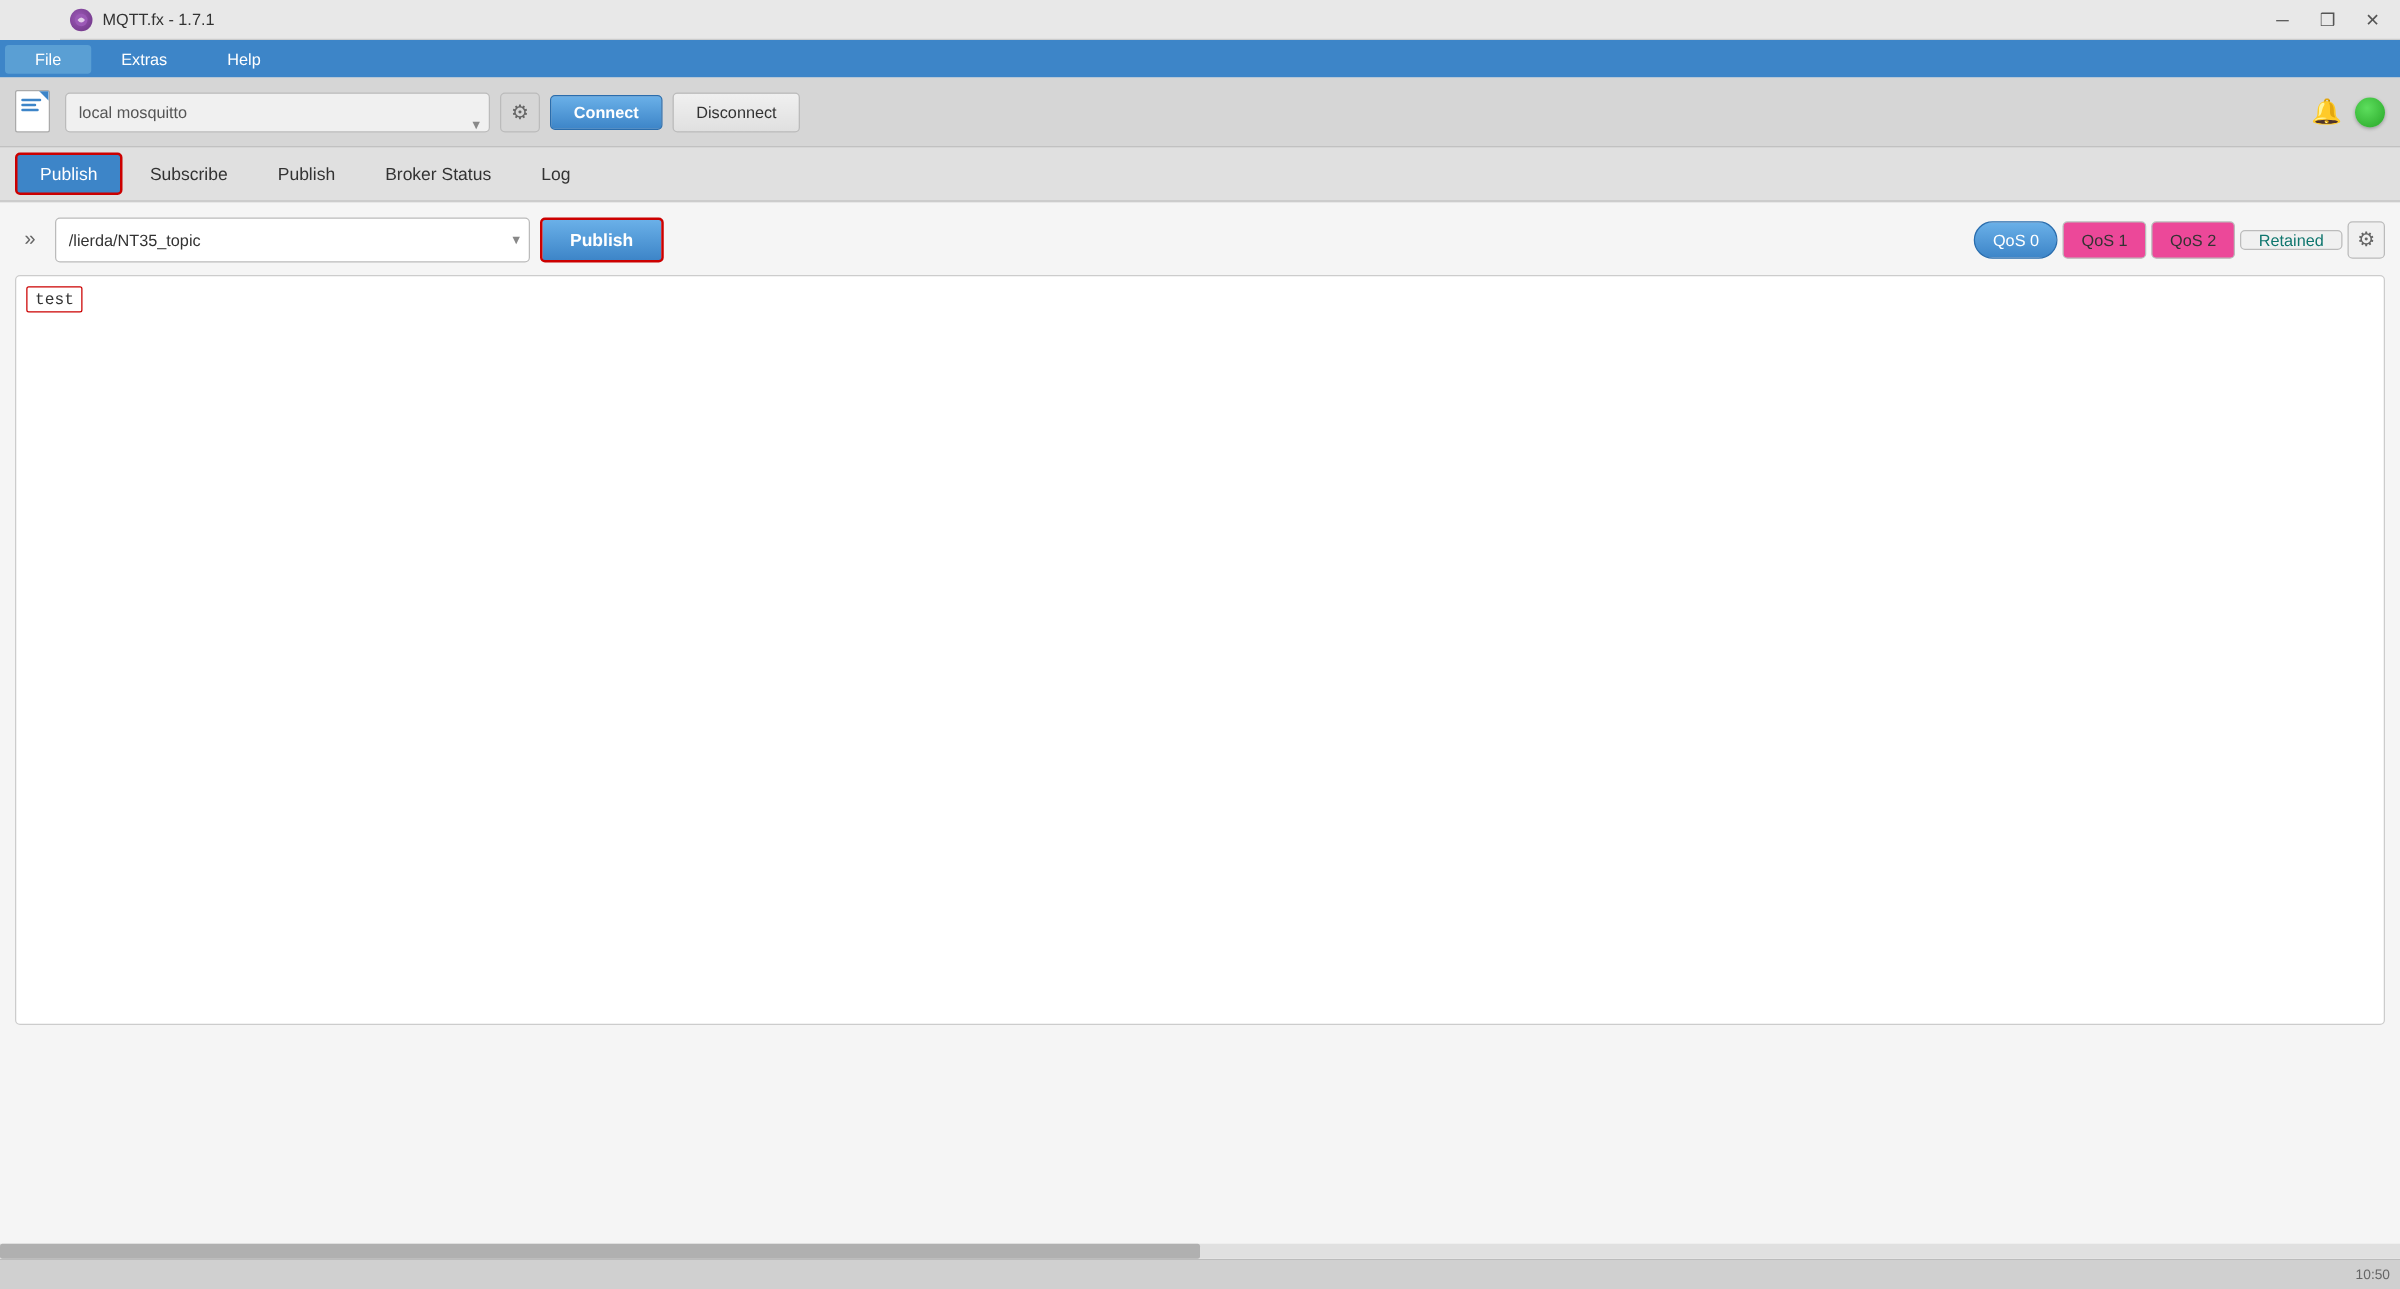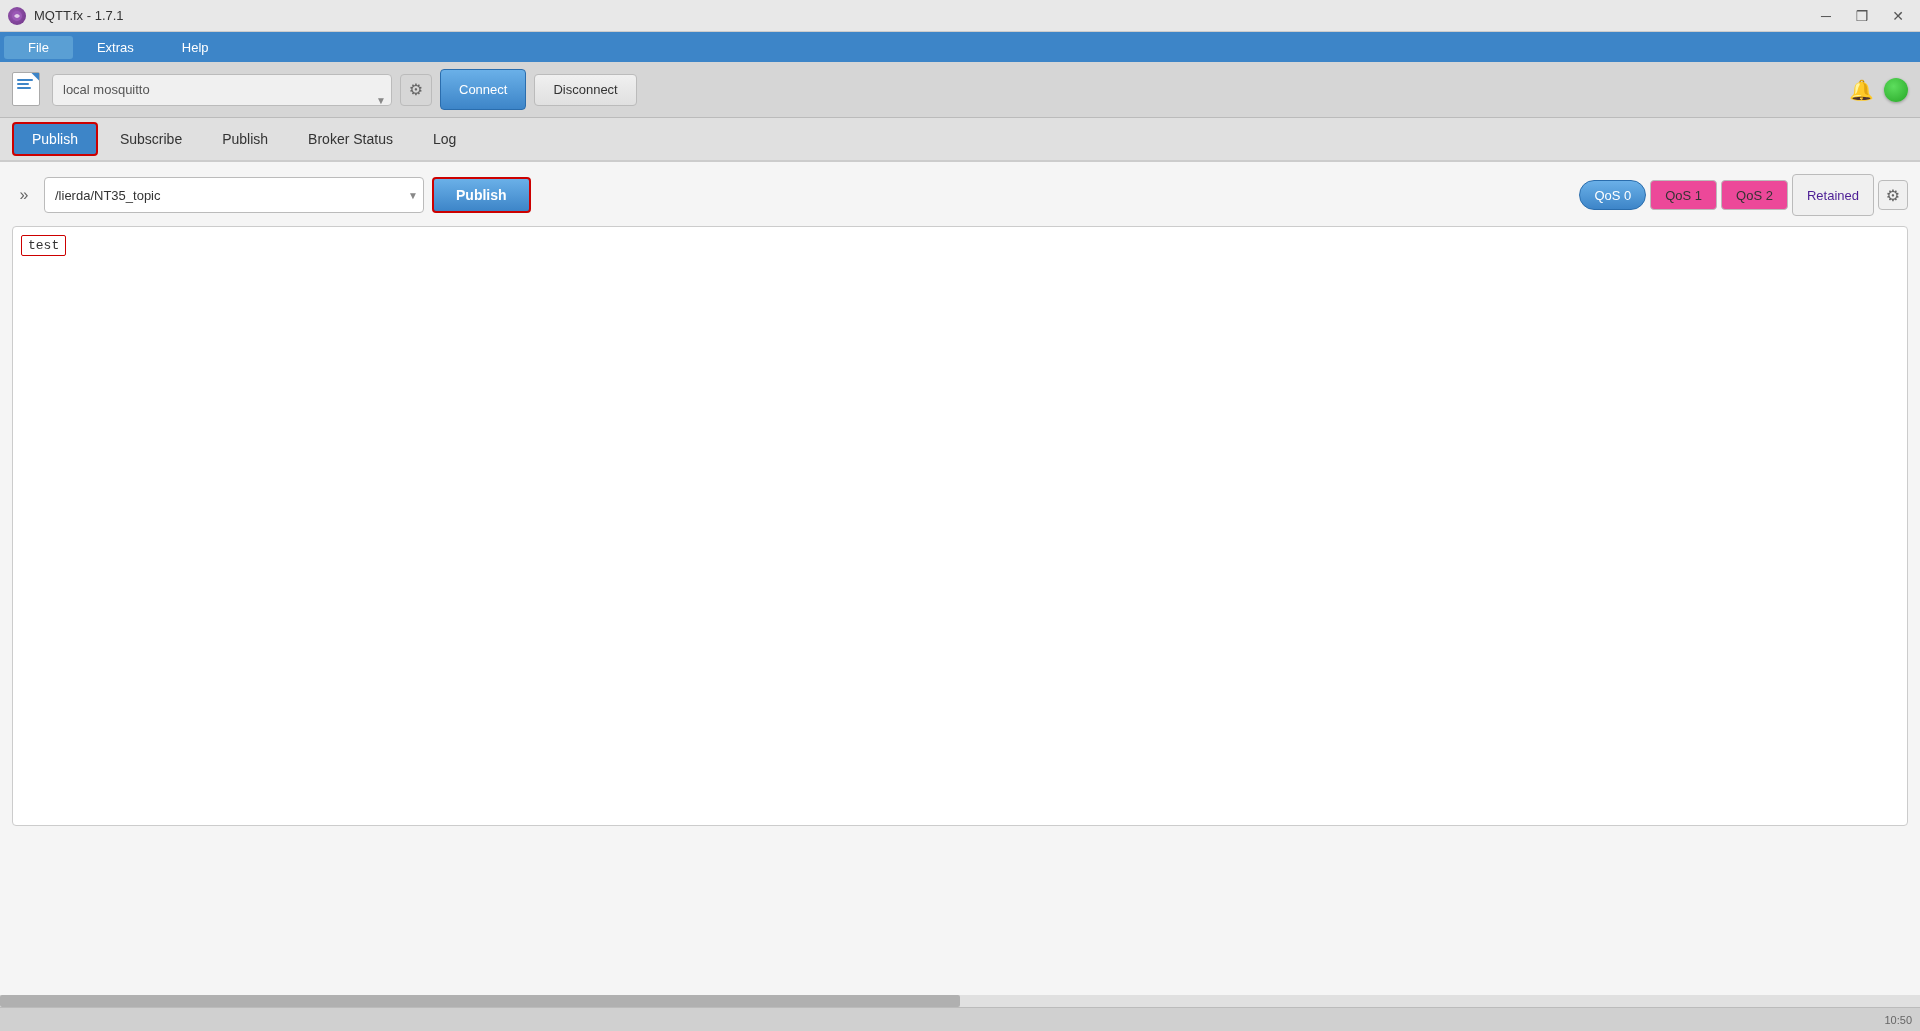--- a/index.html
+++ b/index.html
@@ -18,20 +18,21 @@
 
     
     .title-bar {
       display: flex;
       align-items: center;
       justify-content: space-between;
       height: 32px;
       background: #e8e8e8;
       padding: 0 8px;
       border-bottom: 1px solid #ccc;
+      margin-left: 48px;
     }
 
     .title-bar-left {
       display: flex;
       align-items: center;
       gap: 8px;
     }
 
     .app-icon {
       width: 18px;
@@ -169,29 +170,29 @@
       background: #d6d6d6;
       cursor: pointer;
       display: flex;
       align-items: center;
       justify-content: center;
       font-size: 16px;
       color: #666;
     }
 
     .connect-btn {
-      height: 41px;
+      height: 28px;
       padding: 0 18px;
       background: linear-gradient(to bottom, #6ab0e8, #3d85c8);
       color: white;
       border: 1px solid #2a6dad;
       border-radius: 4px;
       cursor: pointer;
       font-size: 13px;
-      font-weight: 400;
+      font-weight: 700;
     }
 
     .disconnect-btn {
       height: 32px;
       padding: 0 18px;
       background: linear-gradient(to bottom, #f0f0f0, #e0e0e0);
       color: #333;
       border: 1px solid #bbb;
       border-radius: 4px;
       cursor: pointer;
@@ -338,28 +339,28 @@
 
     .qos-btn.active {
       background: linear-gradient(to bottom, #6ab0e8, #3d85c8);
       color: white;
       border-color: #2a6dad;
       border-radius: 20px;
       text-align: center;
     }
 
     .retained-btn {
-      height: 42px;
+      height: 16px;
       padding: 0 14px;
       font-size: 13px;
       border: 1px solid #bbb;
       border-radius: 4px;
       cursor: pointer;
       background: #f0f0f0;
-      color: #4c1d95;
+      color: #0f766e;
     }
 
     .settings-btn {
       width: 30px;
       height: 30px;
       border: 1px solid #bbb;
       border-radius: 4px;
       background: #f0f0f0;
       cursor: pointer;
       display: flex;

